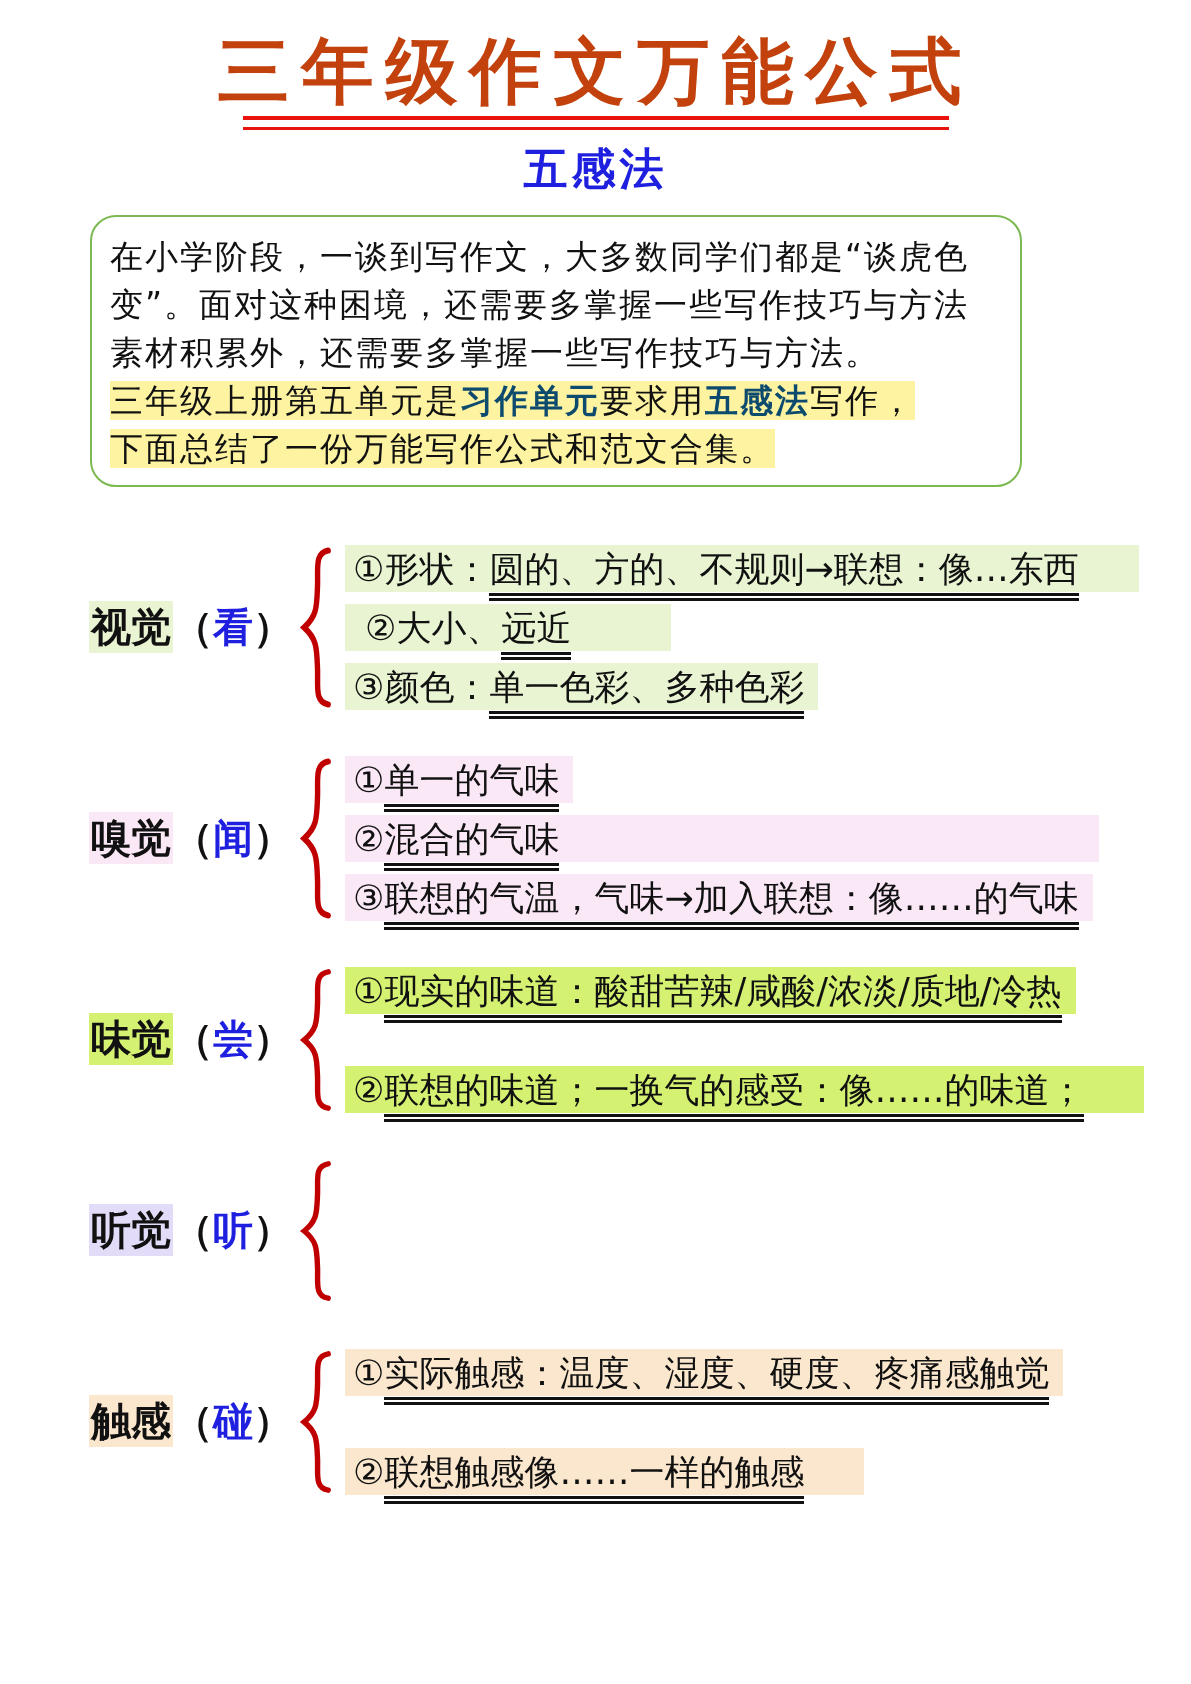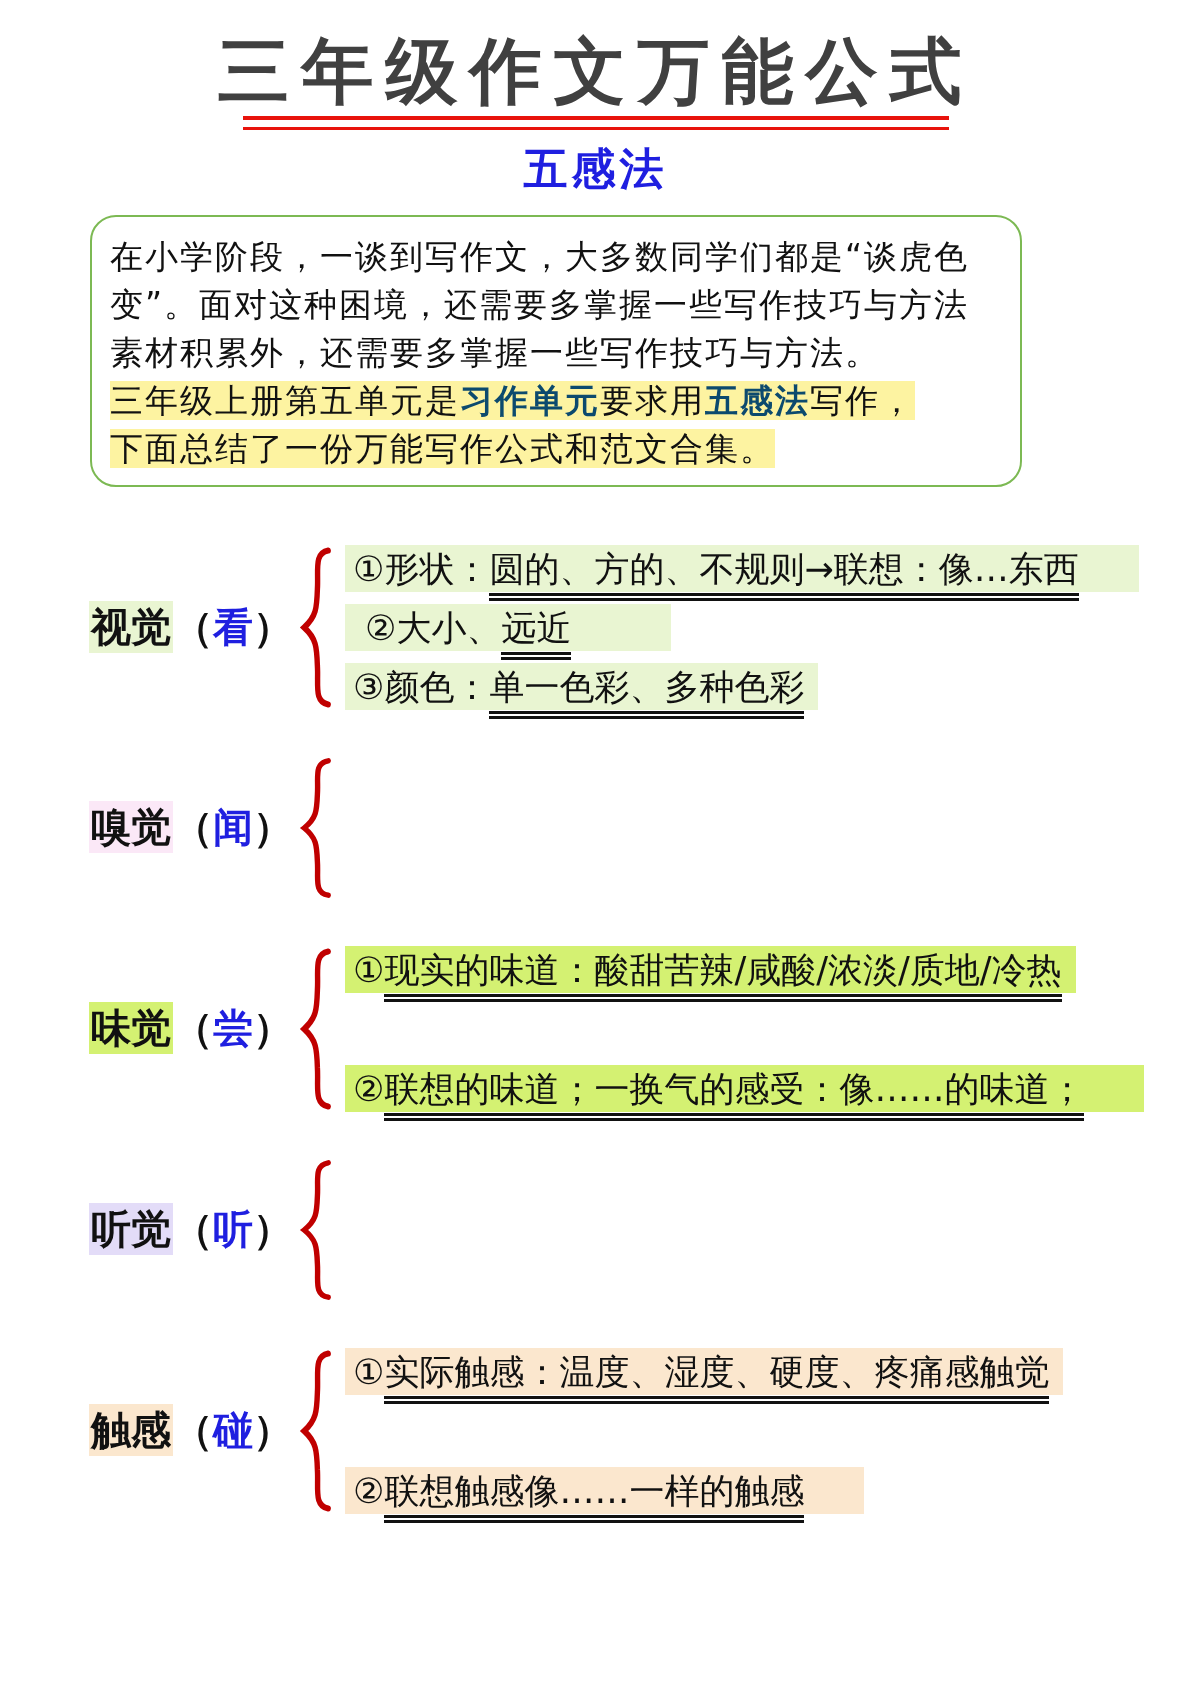--- a/index.html
+++ b/index.html
@@ -4,21 +4,21 @@
 <style>
   html,body{margin:0;padding:0;background:#ffffff;}
   body{
     width:1191px;height:1684px;overflow:hidden;
     font-family:"DejaVu Sans",sans-serif;color:#111;
     position:relative;
   }
   
   .title-wrap{text-align:center;padding-top:34px;}
   .main-title{
-    display:inline-block;color:#404040;font-size:72px;font-weight:bold;
+    display:inline-block;color:#c2410c;font-size:72px;font-weight:bold;
     letter-spacing:12px;line-height:1.05;white-space:nowrap;
   }
   .title-underline{
     width:706px;height:7px;margin:6px auto 0;
     border-top:4px solid #e8130c;border-bottom:3px solid #e8130c;
   }
   .subtitle{
     text-align:center;color:#1f1fe0;font-size:44px;font-weight:bold;
     margin-top:10px;letter-spacing:4px;
   }
@@ -36,21 +36,21 @@
   .sections{margin-top:58px;}
   .section{display:flex;align-items:center;margin-left:85px;margin-bottom:46px;}
   .sec-label{flex:none;width:212px;font-size:40px;font-weight:bold;white-space:nowrap;text-align:center;}
   .sec-label .hl{padding:3px 2px;}
   .verb{color:#1f1fe0;}
   .paren{font-weight:bold;}
   .brace-wrap{flex:none;width:36px;align-self:stretch;margin-right:12px;display:flex;}
   .brace-wrap svg{width:100%;height:100%;}
   .items{display:flex;flex-direction:column;justify-content:space-between;}
   .gap-sm{gap:12px;}
-  .gap-lg{gap:72px;}
+  .gap-lg{gap:52px;}
   .item{line-height:1;}
   .item-line{display:inline-block;padding:7px 12px 5px 8px;font-size:35px;white-space:nowrap;}
   .ul{border-bottom:8px double #111;padding-bottom:4px;}
   
   .hl-visual {background:#e9f5d2;}
   .hl-smell  {background:#fbe8f7;}
   .hl-taste  {background:#d4f172;}
   .hl-hearing{background:#e3dcf8;}
   .hl-touch  {background:#fbe7ce;}
   
@@ -96,20 +96,25 @@
 
   <div class="section">
     <div class="sec-label">
       <span class="hl hl-smell">嗅觉</span><span class="paren">（</span><span class="verb">闻</span><span class="paren">）</span>
     </div>
     <div class="brace-wrap">
       <svg viewBox="0 0 30 120" preserveAspectRatio="none">
           <path d="M26 4 C14 6 18 18 17 32 C16.5 46 16 52 6 60 C16 68 16.5 74 17 88 C18 102 14 114 26 116" fill="none" stroke="#c00000" stroke-width="4.5" stroke-linecap="round"></path>
         </svg>
     </div>
+    <div class="items gap-sm">
+      <div class="item"><span class="item-line hl-smell pr30"><span>①</span><span class="ul">单一的气味</span></span></div>
+      <div class="item"><span class="item-line hl-smell pr540"><span>②</span><span class="ul">混合的气味</span></span></div>
+      <div class="item"><span class="item-line hl-smell pr30"><span>③</span><span class="ul">联想的气温，气味→加入联想：像……的气味</span></span></div>
+    </div>
   </div>
 
   <div class="section">
     <div class="sec-label">
       <span class="hl hl-taste">味觉</span><span class="paren">（</span><span class="verb">尝</span><span class="paren">）</span>
     </div>
     <div class="brace-wrap">
       <svg viewBox="0 0 30 120" preserveAspectRatio="none">
           <path d="M26 4 C14 6 18 18 17 32 C16.5 46 16 52 6 60 C16 68 16.5 74 17 88 C18 102 14 114 26 116" fill="none" stroke="#c00000" stroke-width="4.5" stroke-linecap="round"></path>
         </svg>

